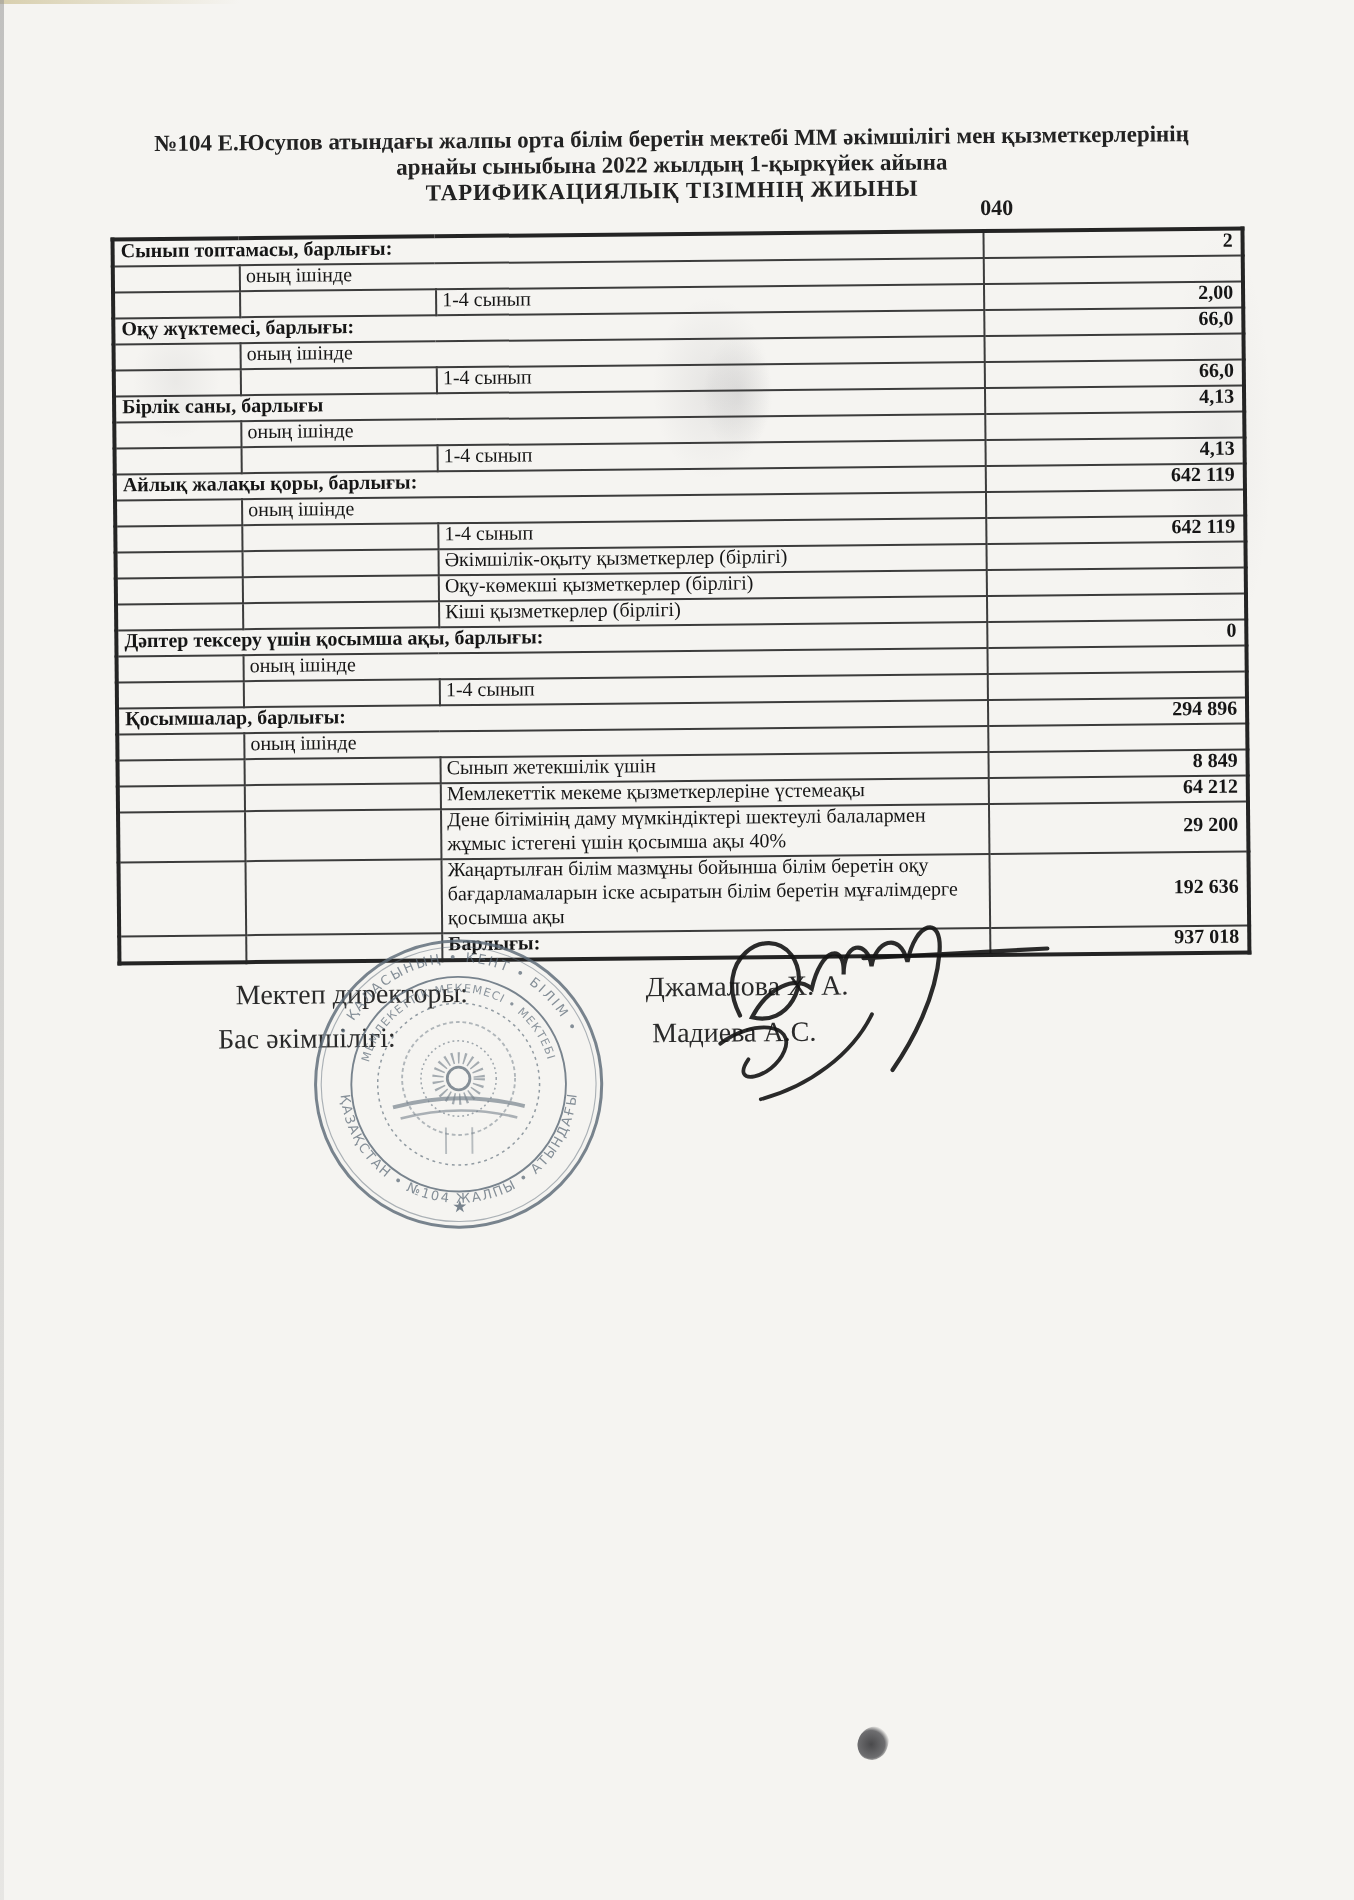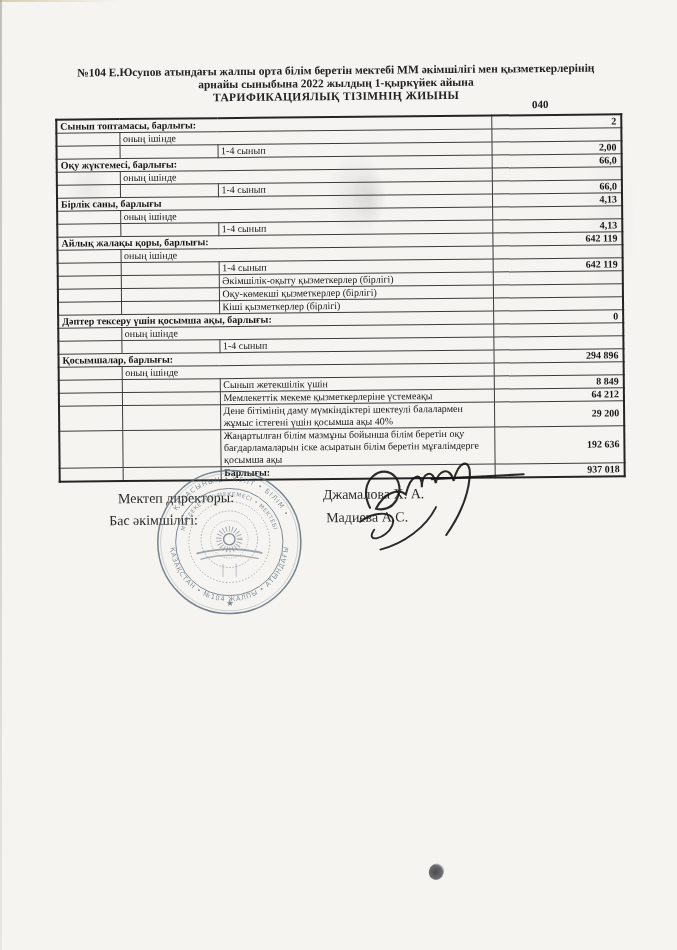--- a/index.html
+++ b/index.html
@@ -19,21 +19,21 @@
   #smudge-4{left:585px;top:120px;width:50px;height:200px;background:radial-gradient(ellipse at center,rgba(120,120,125,.06),rgba(120,120,125,0) 75%);}
 
   #sheet{
     position:absolute;left:0;top:0;width:677px;height:950px;
     transform:rotate(-0.55deg);transform-origin:340px 300px;
   }
   
   #title-block{position:absolute;left:58px;top:64px;width:560px;text-align:center;line-height:13px;}
   .title-line{font-weight:bold;font-size:11.5px;color:#222;}
   .title-line.caps{letter-spacing:.4px;}
-  #form-code{position:absolute;left:492px;top:100px;width:100px;text-align:center;font-weight:bold;font-size:11px;}
+  #form-code{position:absolute;left:492px;top:100px;width:100px;font-weight:bold;font-size:11px;}
 
   
   #tarif-table{
     position:absolute;left:57px;top:116px;width:565px;
     border-collapse:collapse;table-layout:fixed;
     font-size:10px;line-height:12px;color:#161616;
   }
   #tarif-table td{
     border:1px solid #3c3c3c;
     padding:0 3px;vertical-align:middle;

